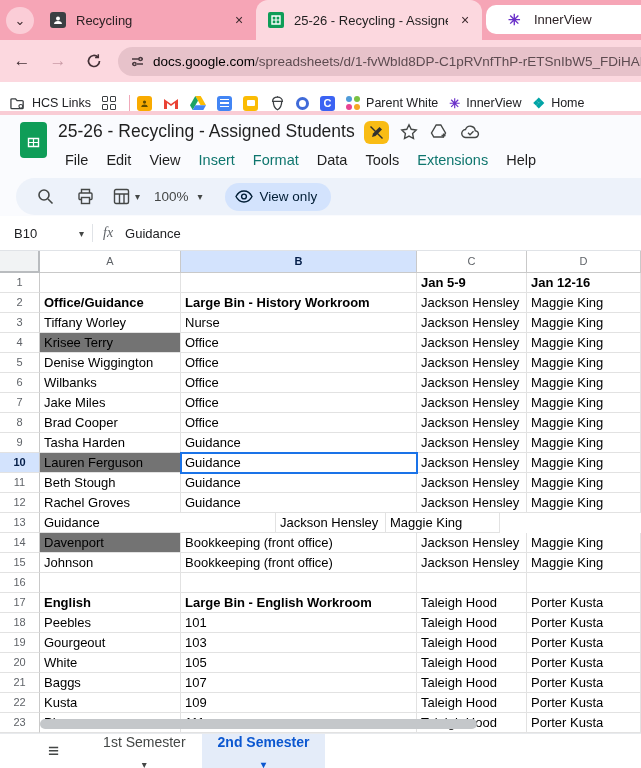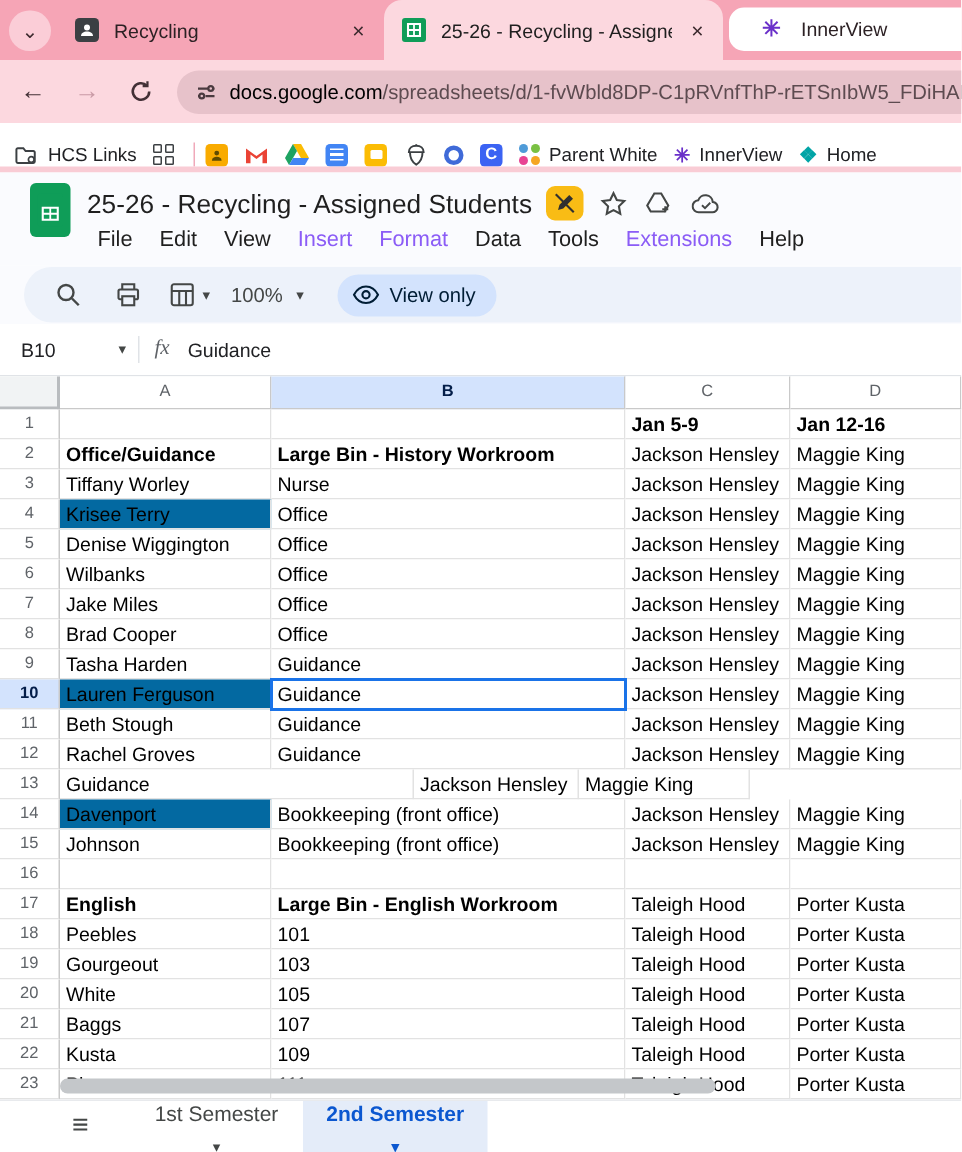--- a/index.html
+++ b/index.html
@@ -55,27 +55,27 @@
   .home-ic { color:#00a4a6; font-size:14px; font-weight:700; }
   .iv-ic { color:#6a30c9; font-size:13px; font-weight:700; }
   .grid9 { display:grid; grid-template-columns:6px 6px; grid-template-rows:6px 6px; gap:2px; }
   .grid9 i { border:1.6px solid #3c4043; border-radius:1px; display:block; }
   .pinkline { position:absolute; left:0; top:111px; width:641px; height:4px; background:#f9ccd5; }
 
   
   .sheets-header { position:absolute; left:0; top:115px; width:641px; height:62px; background:#fafbfe; }
   .sheets-logo { position:absolute; left:20px; top:7px; width:27px; height:36px; background:#0f9d58; border-radius:4px;
     display:flex; align-items:center; justify-content:center; }
-  .title-row { position:absolute; left:58px; top:6px; height:26px; display:flex; align-items:flex-end; gap:9px; }
+  .title-row { position:absolute; left:58px; top:6px; height:26px; display:flex; align-items:flex-start; gap:9px; }
   .doc-title { font-size:17.5px; color:#1f1f1f; white-space:nowrap; }
   .vo-badge { width:25px; height:23px; background:#f9bc15; border-radius:6px; display:flex; align-items:center; justify-content:center; }
   .hdr-ic { display:flex; align-items:center; justify-content:center; color:#444746; width:22px; height:22px; }
   .menu-row { position:absolute; left:56px; top:33px; height:24px; display:flex; align-items:center; }
   .menu-item { font-size:14.5px; color:#1f1f1f; padding:0 9px; }
-  .menu-item.dis { color:#8b5cf6; }
+  .menu-item.dis { color:#0f766e; }
 
   
   .toolbar-band { position:absolute; left:0; top:177px; width:641px; height:39px; background:#fafbfe; }
   .toolbar { position:absolute; left:16px; top:1px; right:0; height:37px; background:#edf2fa; border-radius:20px 0 0 20px;
     display:flex; align-items:center; }
   .tb-ic { display:flex; align-items:center; justify-content:center; color:#444746; width:26px; height:26px; }
   .tb-search { margin-left:16px; }
   .tb-print { margin-left:14px; }
   .tb-table { margin-left:10px; }
   .tb-caret { font-size:10px; color:#444746; margin-left:1px; }
@@ -102,21 +102,21 @@
     text-align:center; font-size:11px; color:#5f6368; line-height:21px; }
   .colhead.sel { background:#d3e3fd; color:#041e49; font-weight:700; }
   .w-a { width:141px; } .w-b { width:236px; } .w-c { width:110px; } .w-d { width:114px; }
   .row { display:flex; height:20px; }
   .rowhead { width:40px; background:#fff; border-right:1px solid #c9c9c9; border-bottom:1px solid #e2e2e2;
     text-align:center; font-size:11px; color:#5f6368; line-height:19px; }
   .rowhead.sel { background:#d3e3fd; color:#041e49; font-weight:700; }
   .cell { height:20px; border-right:1px solid #e2e2e2; border-bottom:1px solid #e2e2e2; background:#fff;
     font-size:13px; color:#000; line-height:19px; padding-left:4px; white-space:nowrap; overflow:hidden; }
   .cell.b { font-weight:700; }
-  .cell.y { background:#0369a1; }
+  .cell.y { background:#737373; }
   .sel-outline { position:absolute; left:180px; top:201px; width:238px; height:22px; border:2px solid #1a73e8; pointer-events:auto; }
   .hscrollbar { position:absolute; left:40px; top:468px; width:437px; height:10px; background:#c4c7ca; border-radius:5px; }
 
   
   .sheetbar { position:absolute; left:0; top:733px; width:641px; height:35px; background:#fff; border-top:1px solid #e8eaed;
     display:flex; align-items:center; }
   .allsheets { margin-left:48px; font-size:19px; color:#444746; }
   .sheet-tab { display:flex; align-items:center; gap:9px; height:100%; padding:0 16px; font-size:14px; color:#444746;flex-direction:column; }
   .sheet-tab.first { margin-left:28px; }
   .sheet-tab .st-caret { font-size:10px; color:#444746; }

